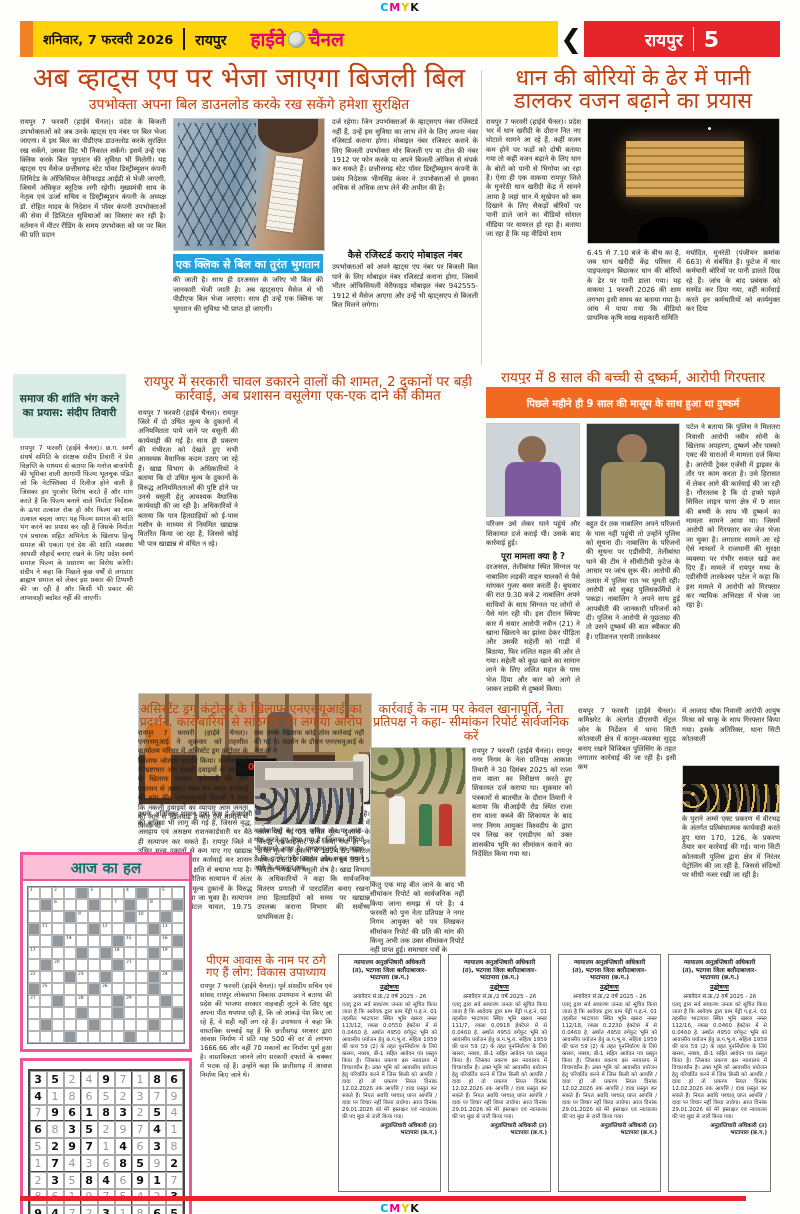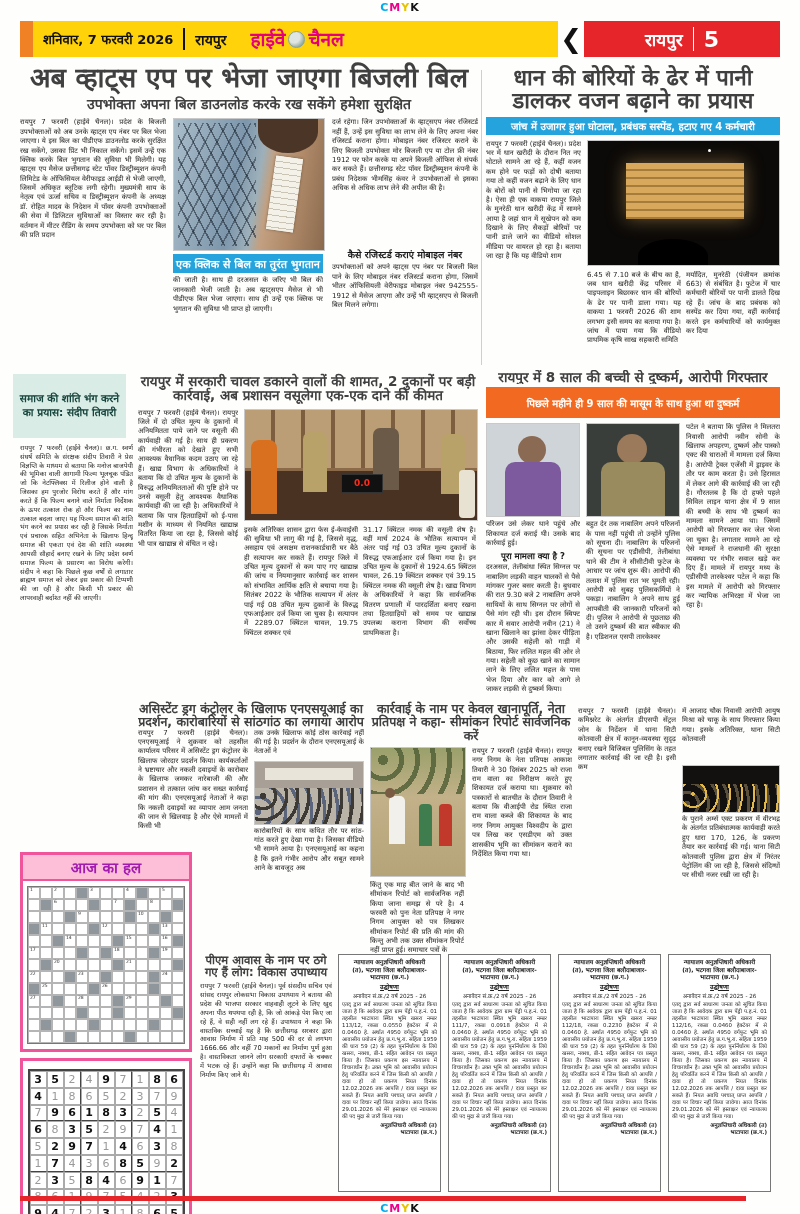--- a/index.html
+++ b/index.html
@@ -17,35 +17,35 @@
   .mast .vsep{width:2px;height:22px;background:#111;}
   .mast .city{font-size:14px;font-weight:bold;color:#111;}
   .mast .logo{display:flex;align-items:center;gap:3px;margin-left:14px;font-size:19px;font-weight:bold;color:#e4007d;}
   .globe{width:15px;height:15px;border-radius:50%;background:radial-gradient(circle at 35% 35%,#dfe5e2 0 40%,#9fb3a8 70%,#6f8f7f 100%);border:1px solid #8aa396;}
   .mast .chev{display:flex;align-items:center;font-size:26px;font-weight:bold;color:#111;padding:0 2px;background:#fefefd;}
   .mast .ribbon{width:196px;background:#e5252a;display:flex;align-items:center;justify-content:center;gap:10px;}
   .ribbon .rcity{color:#fff;font-size:17px;font-weight:bold;}
   .ribbon .rsep{width:1px;height:24px;background:#fff;}
   .ribbon .pno{color:#fff;font-size:22px;font-weight:bold;}
   
-  .h-main{font-weight:bold;color:#404040;line-height:1.06;text-align:center;}
+  .h-main{font-weight:normal;color:#c2410c;line-height:1.06;text-align:center;}
   .strip{color:#fff;font-weight:bold;text-align:center;display:flex;align-items:center;justify-content:center;}
   .blue{background:#25a3dd;} .orangeb{background:#f26a21;}
   .bt{font-size:7px;line-height:1.34;text-align:justify;color:#1d1d1d;overflow:hidden;}
   .tiny{font-size:6.6px;}
   .subbold{font-weight:bold;text-align:center;font-size:9.5px;margin:2px 0;}
   .cols{display:flex;gap:7px;}
   .photo{position:relative;overflow:hidden;border:1px solid #c9c9c9;}
   .cap{font-size:11px;}
   
   .teal-box{background:#d9ede6;color:#17443c;font-weight:bold;font-size:10.5px;line-height:1.3;
             display:flex;align-items:center;justify-content:center;text-align:center;padding:4px;}
   
   .pinkbox{border:3px solid #f0559b;background:#fff;}
-  .hal-head{background:#fdbed8;color:#a21caf;font-weight:bold;font-size:15px;text-align:center;padding:2px 0;border-bottom:2px solid #f0559b;}
+  .hal-head{background:#fdbed8;color:#0f766e;font-weight:bold;font-size:15px;text-align:center;padding:2px 0;border-bottom:2px solid #f0559b;}
   .cw-grid{display:grid;grid-template-columns:repeat(13,12px);grid-auto-rows:12px;margin:5px auto 0;width:156px;border:1px solid #777;}
   .cw-cell{border:0.5px solid #b5b5b5;position:relative;background:#fff;}
   .cw-cell.blk{background:#8f969c;}
   .cw-cell i{position:absolute;top:0;left:1px;font-style:normal;font-size:4.5px;color:#333;line-height:1;}
   .su-grid{display:grid;grid-template-columns:repeat(9,17px);grid-auto-rows:16.8px;margin:4px auto 0;width:153px;border:2px solid #444;}
   .su-cell{border:0.5px solid #aaa;display:flex;align-items:center;justify-content:center;
            font-size:11px;color:#9a9a9a;background:#fff;}
   .su-cell.giv{color:#111;font-weight:bold;}
   .su-cell.r3{border-bottom:1.5px solid #444;} .su-cell.c3{border-right:1.5px solid #444;}
   
@@ -107,21 +107,20 @@
         <div class="subbold">कैसे रजिस्टर्ड कराएं मोबाइल नंबर</div>
         <div class="bt" style="height:82px;">उपभोक्ताओं को अपने व्हाट्स एप नंबर पर बिजली बिल पाने के लिए मोबाइल नंबर रजिस्टर्ड कराना होगा, जिसमें भीतर ऑफिसियली वेरीफाइड मोबाइल नंबर 942555-1912 से मैसेज आएगा और उन्हें भी व्हाट्सएप से बिजली बिल मिलने लगेगा।</div>
       </div>
     </div>
   </div>
 
   <div class="abs vrule" style="left:481px;top:70px;height:295px;"></div>
 
   <div class="abs" style="left:486px;top:66px;width:294px;">
     <div class="h-main" style="font-size:22px;">धान की बोरियों के ढेर में पानी डालकर वजन बढ़ाने का प्रयास</div>
-    <div class="strip blue" style="height:18px;font-size:10px;margin-top:4px;">जांच में उजागर हुआ घोटाला,  प्रबंधक सस्पेंड, हटाए गए 4 कर्मचारी</div>
     <div style="display:flex;gap:6px;margin-top:5px;">
       <div class="bt" style="width:95px;height:228px;">रायपुर 7 फरवरी (हाईवे चैनल)। प्रदेश भर में धान खरीदी के दौरान नित नए घोटाले सामने आ रहे हैं, कहीं वजन कम होने पर फड़ों को दोषी बताया गया तो कहीं वजन बढ़ाने के लिए धान के बोरों को पानी से भिगोया जा रहा है। ऐसा ही एक वाकया रायपुर जिले के मुनरेठी धान खरीदी केंद्र में सामने आया है जहां धान में सूखेपन को कम दिखाने के लिए सैकड़ों बोरियों पर पानी डाले जाने का वीडियो सोशल मीडिया पर वायरल हो रहा है। बताया जा रहा है कि यह वीडियो शाम</div>
       <div style="width:193px;">
         <div class="photo" style="width:191px;height:124px;background:#0c0a08;">
           <div class="abs" style="left:38px;top:22px;width:118px;height:56px;background:repeating-linear-gradient(#d8a85c 0 6px,#a67c3a 6px 8px),repeating-linear-gradient(90deg,rgba(0,0,0,.25) 0 2px,transparent 2px 12px);box-shadow:0 0 18px rgba(216,168,92,.5);"></div>
           <div class="abs" style="left:50px;bottom:-8px;width:70px;height:34px;background:#000;border-radius:50% 50% 0 0;"></div>
           <div class="abs" style="left:120px;top:8px;width:3px;height:3px;background:#fff;border-radius:50%;"></div>
         </div>
         <div style="display:flex;gap:5px;margin-top:5px;">
           <div class="bt" style="width:94px;height:98px;">6.45 से 7.10 बजे के बीच का है, जब धान खरीदी केंद्र परिसर में पाइपलाइन बिछाकर धान की बोरियों के ढेर पर पानी डाला गया। यह वाकया 1 फरवरी 2026 की शाम लगभग इसी समय का बताया गया है। जांच में पाया गया कि वीडियो प्राथमिक कृषि साख सहकारी समिति</div>
@@ -129,21 +128,21 @@
         </div>
       </div>
     </div>
   </div>
 
   <div class="abs teal-box" style="left:13px;top:374px;width:113px;height:64px;box-sizing:border-box;">समाज की शांति भंग करने का प्रयास: संदीप तिवारी</div>
   <div class="abs bt tiny" style="left:20px;top:444px;width:113px;height:402px;">रायपुर 7 फरवरी (हाईवे चैनल)। छ.ग. स्वर्ण संघर्ष समिति के संरक्षक संदीप तिवारी ने प्रेस विज्ञप्ति के माध्यम से बताया कि मनोज बाजपेयी की भूमिका वाली आगामी फिल्म भूलचूक पंडित जो कि नेटफ्लिक्स में रिलीज होने वाली है जिसका हम पुरजोर विरोध करते हैं और मांग करते हैं कि फिल्म बनाने वाले निर्माता निर्देशक के ऊपर तत्काल रोक हो और फिल्म का नाम तत्काल बदला जाए। यह फिल्म समाज की शांति भंग करने का प्रयास कर रही है जिसके निर्माता एवं प्रचारक सहित अभिनेता के खिलाफ हिन्दू समाज की एकता एवं देश की शांति व्यवस्था आपसी सौहार्द बनाए रखने के लिए प्रदेश स्वर्ण समाज फिल्म के प्रसारण का विरोध करेगी। संदीप ने कहा कि पिछले कुछ वर्षों से लगातार ब्राह्मण समाज को लेकर इस प्रकार की टिप्पणी की जा रही है और किसी भी प्रकार की लापरवाही बर्दाश्त नहीं की जाएगी।</div>
 
   <div class="abs" style="left:138px;top:374px;width:340px;">
     <div class="h-main" style="font-size:13.5px;">रायपुर में सरकारी चावल डकारने वालों की शामत, 2 दुकानों पर बड़ी कार्रवाई, अब प्रशासन वसूलेगा एक-एक दाने की कीमत</div>
-    <div style="display:flex;gap:6px;margin-top:6px;">
+    <div style="display:flex;gap:6px;margin-top:6px;flex-direction:column;">
       <div class="bt" style="width:100px;height:278px;">रायपुर 7 फरवरी (हाईवे चैनल)। रायपुर जिले में दो उचित मूल्य के दुकानों में अनियमितता पाये जाने पर वसूली की कार्यवाही की गई है। साथ ही प्रकरण की गंभीरता को देखते हुए सभी आवश्यक वैधानिक कदम उठाए जा रहे हैं। खाद्य विभाग के अधिकारियों ने बताया कि दो उचित मूल्य के दुकानों के विरुद्ध अनियमितताओं की पुष्टि होने पर उनसे वसूली हेतु आवश्यक वैधानिक कार्यवाही की जा रही है। अधिकारियों ने बताया कि पात्र हितग्राहियों को ई-पास मशीन के माध्यम से नियमित खाद्यान्न वितरित किया जा रहा है, जिससे कोई भी पात्र खाद्यान्न से वंचित न रहे।</div>
       <div style="width:234px;">
         <div class="photo" style="width:232px;height:110px;background:linear-gradient(#8a6a48 0 55%,#4a3222 55% 100%);">
           <div class="abs" style="left:0;top:0;width:232px;height:58px;background:repeating-linear-gradient(90deg,#c9ab82 0 26px,#7a5c3e 26px 30px),repeating-linear-gradient(rgba(0,0,0,.18) 0 2px,transparent 2px 14px);opacity:.8;"></div>
           <div class="abs" style="left:6px;top:30px;width:26px;height:74px;background:#d9701f;border-radius:8px 8px 0 0;"></div>
           <div class="abs" style="left:58px;top:22px;width:24px;height:60px;background:#b8a269;border-radius:7px 7px 0 0;"></div>
           <div class="abs" style="left:128px;top:18px;width:26px;height:62px;background:#6b5a47;border-radius:7px 7px 0 0;"></div>
           <div class="abs" style="left:196px;top:24px;width:24px;height:60px;background:#b8a269;border-radius:7px 7px 0 0;"></div>
           <div class="abs" style="left:96px;top:64px;width:40px;height:17px;background:#111;border:1px solid #333;display:flex;align-items:center;justify-content:center;">
             <span style="color:#ff2a1a;font-size:9px;font-weight:bold;">0.0</span>

